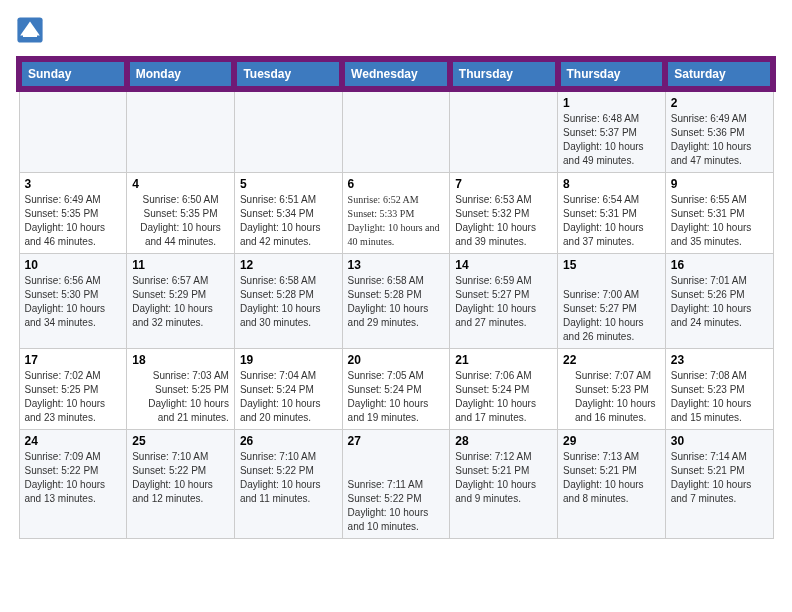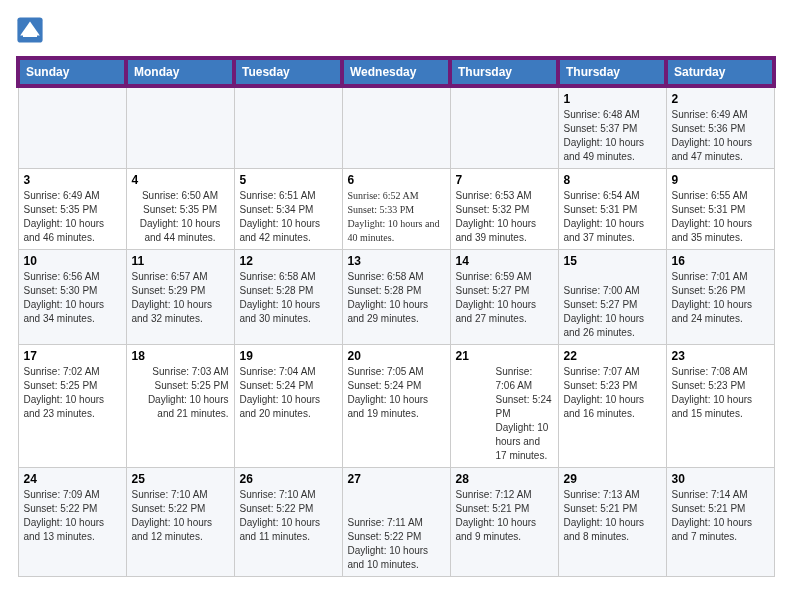--- a/index.html
+++ b/index.html
@@ -51,21 +51,21 @@
       border-collapse: collapse;
       font-size: 10.5px;
     }
     thead tr th {
       background: #3d7abf;
       color: #fff;
       text-align: left;
       padding: 5px 6px;
       font-size: 12px;
       font-weight: bold;
-      border: 4px solid #701a75;
+      border: 6px solid #701a75;
     }
     tbody tr td {
       vertical-align: top;
       border: 1px solid #ccc;
       padding: 4px 5px;
       width: 14.28%;
       min-height: 80px;
       background: #fff;
     }
     tbody tr:nth-child(odd) td {
@@ -246,27 +246,27 @@
 Daylight: 10 hours and 20 minutes.</div>
         </td>
         <td>
           <div class="day-num">20</div>
           <div class="day-info" style="white-space: pre-line;">Sunrise: 7:05 AM
 Sunset: 5:24 PM
 Daylight: 10 hours and 19 minutes.</div>
         </td>
         <td>
           <div class="day-num">21</div>
-          <div class="day-info" style="white-space: pre-line; margin-left: 40px;">Sunrise: 7:06 AM
+          <div class="day-info" style="white-space: pre-line;">Sunrise: 7:06 AM
 Sunset: 5:24 PM
 Daylight: 10 hours and 17 minutes.</div>
         </td>
         <td>
           <div class="day-num">22</div>
-          <div class="day-info" style="white-space: pre-line;">Sunrise: 7:07 AM
+          <div class="day-info" style="white-space: pre-line; margin-left: 12px;">Sunrise: 7:07 AM
 Sunset: 5:23 PM
 Daylight: 10 hours and 16 minutes.</div>
         </td>
         <td>
           <div class="day-num">23</div>
           <div class="day-info" style="white-space: pre-line;">Sunrise: 7:08 AM
 Sunset: 5:23 PM
 Daylight: 10 hours and 15 minutes.</div>
         </td>
       </tr>

